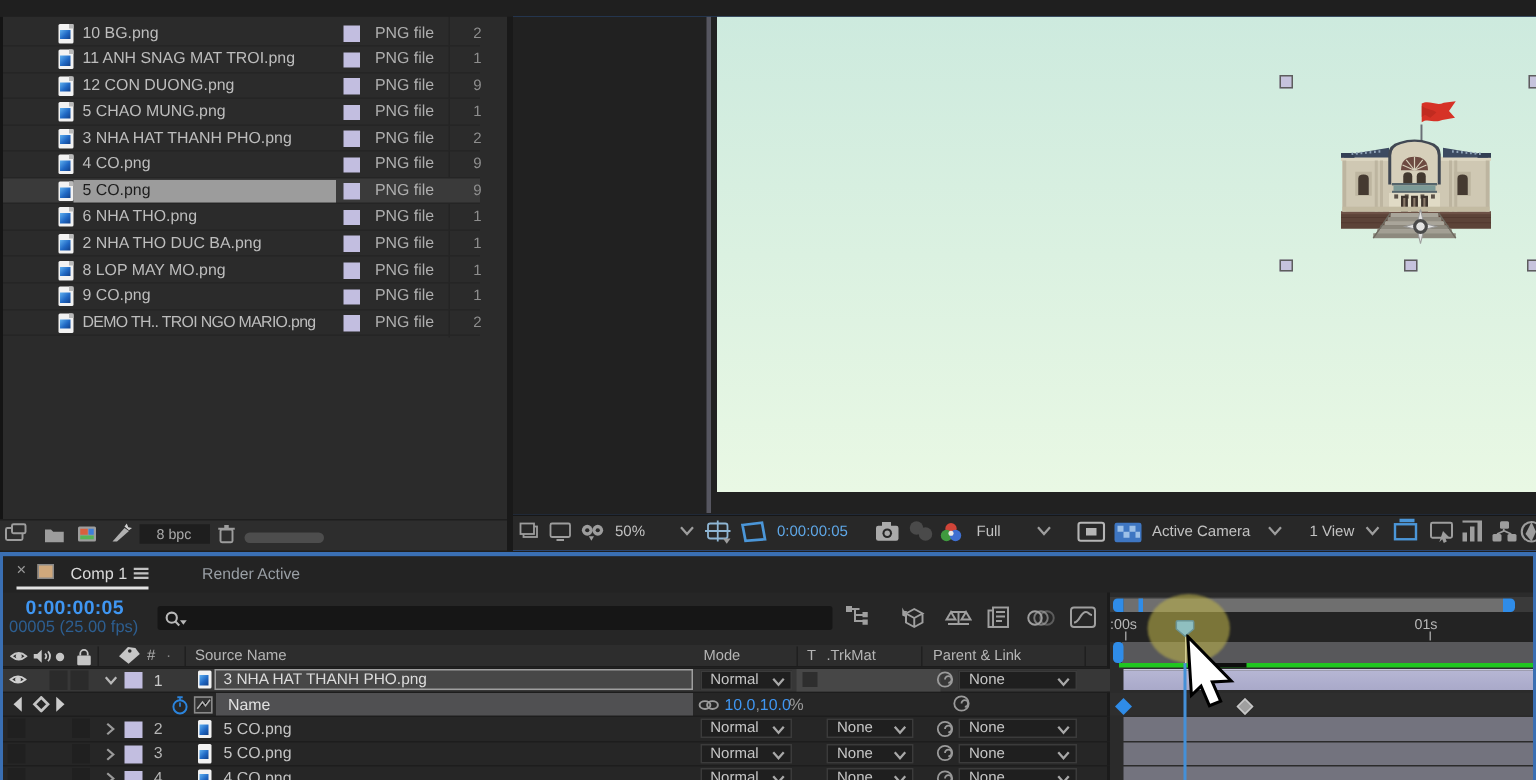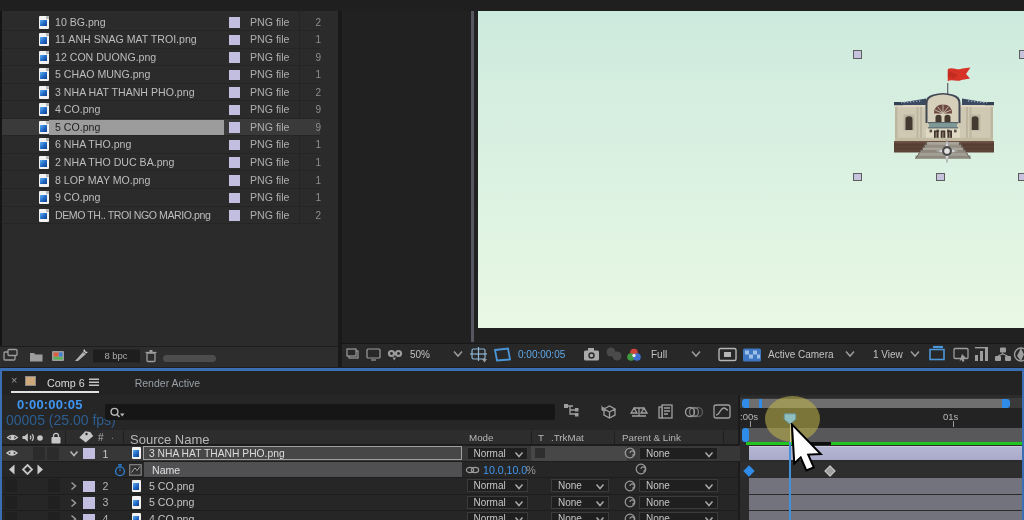--- a/index.html
+++ b/index.html
@@ -361,28 +361,28 @@
   </div>
 
   <div class="abs" style="left:0;top:357px;width:1024px;height:3px;background:#3a6fb3;"></div>
   <div class="abs" style="left:0;top:358px;width:2px;height:162px;background:#3a6fb3;z-index:60;"></div>
   <div class="abs" style="left:1022px;top:358px;width:2px;height:162px;background:#3a6fb3;z-index:60;"></div>
 
   <div class="abs" id="tl" style="left:2px;top:360px;width:1020px;height:160px;background:#262626;overflow:hidden;">
 <div class="abs" style="left:0;top:0;width:1020px;height:24px;background:#232323;"></div>
 <span class="abs" style="left:9px;top:3px;font-size:11px;color:#9a9a9a;">×</span>
 <span class="abs" style="left:23px;top:5.3px;width:10.5px;height:10px;background:#cfa87c;border:1px solid #8a8a8a;"></span>
-<span class="abs" style="left:45px;top:5.5px;font-size:10.8px;color:#dadada;">Comp 6</span>
+<span class="abs" style="left:45px;top:5.5px;font-size:10.8px;color:#dadada;">Comp 1</span>
 <svg class="abs" style="left:87px;top:7px;" width="11" height="9">
         <path d="M0 1.2 h10 M0 4.2 h10 M0 7.2 h10" stroke="#c2c2c2" stroke-width="1.5"></path>
       </svg>
 <div class="abs" style="left:8.7px;top:20px;width:88px;height:1.8px;background:#e2e2e2;"></div>
 <span class="abs" style="left:132.7px;top:6px;font-size:10.5px;color:#999fa5;">Render Active</span>
 <span class="abs" style="left:15px;top:25.5px;font-size:13px;font-weight:bold;color:#3f96f2;letter-spacing:0.2px;">0:00:00:05</span>
-<span class="abs" style="left:4px;top:40.5px;font-size:14px;color:#2d5e90;">00005 (25.00 fps)</span>
+<span class="abs" style="left:4px;top:40.5px;font-size:11px;color:#2d5e90;">00005 (25.00 fps)</span>
 <div class="abs" style="left:102.5px;top:33px;width:450px;height:15.5px;background:#161616;border-radius:2px;"></div>
 <svg class="abs" style="left:107px;top:35.5px;" width="18" height="12">
         <circle cx="5.5" cy="4.8" r="3.4" fill="none" stroke="#b8b8b8" stroke-width="1.4"></circle>
         <line x1="7.8" y1="7.2" x2="10.5" y2="10" stroke="#b8b8b8" stroke-width="1.4"></line>
         <path d="M11 6.5 l4.5 0 -2.25 3 z" fill="#b8b8b8"></path>
       </svg>
 <svg class="abs" style="left:560px;top:31px;" width="172" height="20" viewBox="0 0 172 20">
  <g stroke="#9f9f9f" stroke-width="1.3" fill="none">
   <path d="M5 4 h6 M8 4 v4 h6 M8 8 v4 h6"></path>
           <rect x="2" y="2" width="4" height="4" fill="#9f9f9f" stroke="none"></rect>
@@ -415,21 +415,21 @@
  </g>
 </svg>
 <div class="abs" style="left:63px;top:60px;width:1px;height:13px;background:#1f1f1f;"></div>
 <svg class="abs" style="left:74px;top:59px;" width="20" height="15">
         <path d="M8.5 1.5 L13.5 1.5 L17 5 L10.5 12.5 L3.5 8.5 Z" fill="#c6c6c6" transform="rotate(8 10 7)"></path>
         <circle cx="10.5" cy="4" r="1.2" fill="#2d2d2d"></circle>
       </svg>
 <span class="abs" style="left:96px;top:61px;font-size:10px;color:#b0b0b0;">#</span>
 <span class="abs" style="left:109px;top:59px;font-size:10px;color:#888;">.</span>
 <div class="abs" style="left:121px;top:60px;width:1px;height:13px;background:#1f1f1f;"></div>
-<span class="abs" style="left:128px;top:61px;font-size:13px;color:#b5b5b5;">Source Name</span>
+<span class="abs" style="left:128px;top:61px;font-size:10px;color:#b5b5b5;">Source Name</span>
 <span class="abs" style="left:467px;top:61px;font-size:9.8px;color:#b5b5b5;">Mode</span>
 <div class="abs" style="left:529px;top:60px;width:1px;height:13px;background:#1f1f1f;"></div>
 <span class="abs" style="left:536px;top:61px;font-size:9.8px;color:#b5b5b5;">T</span>
 <span class="abs" style="left:549px;top:61px;font-size:9.8px;color:#b5b5b5;">.TrkMat</span>
 <div class="abs" style="left:612px;top:60px;width:1px;height:13px;background:#1f1f1f;"></div>
 <span class="abs" style="left:620px;top:61px;font-size:9.8px;color:#b5b5b5;">Parent &amp; Link</span>
 <div class="abs" style="left:721px;top:60px;width:1px;height:13px;background:#1f1f1f;"></div>
 <div class="abs" style="left:0;top:74px;width:738px;height:86px;background:#262626;"></div>
 <div class="abs" style="left:738px;top:24px;width:284px;height:136px;background:#2b2b2b;"></div>
 <div class="abs" style="left:736px;top:24px;width:2px;height:136px;background:#1b1b1b;"></div>

